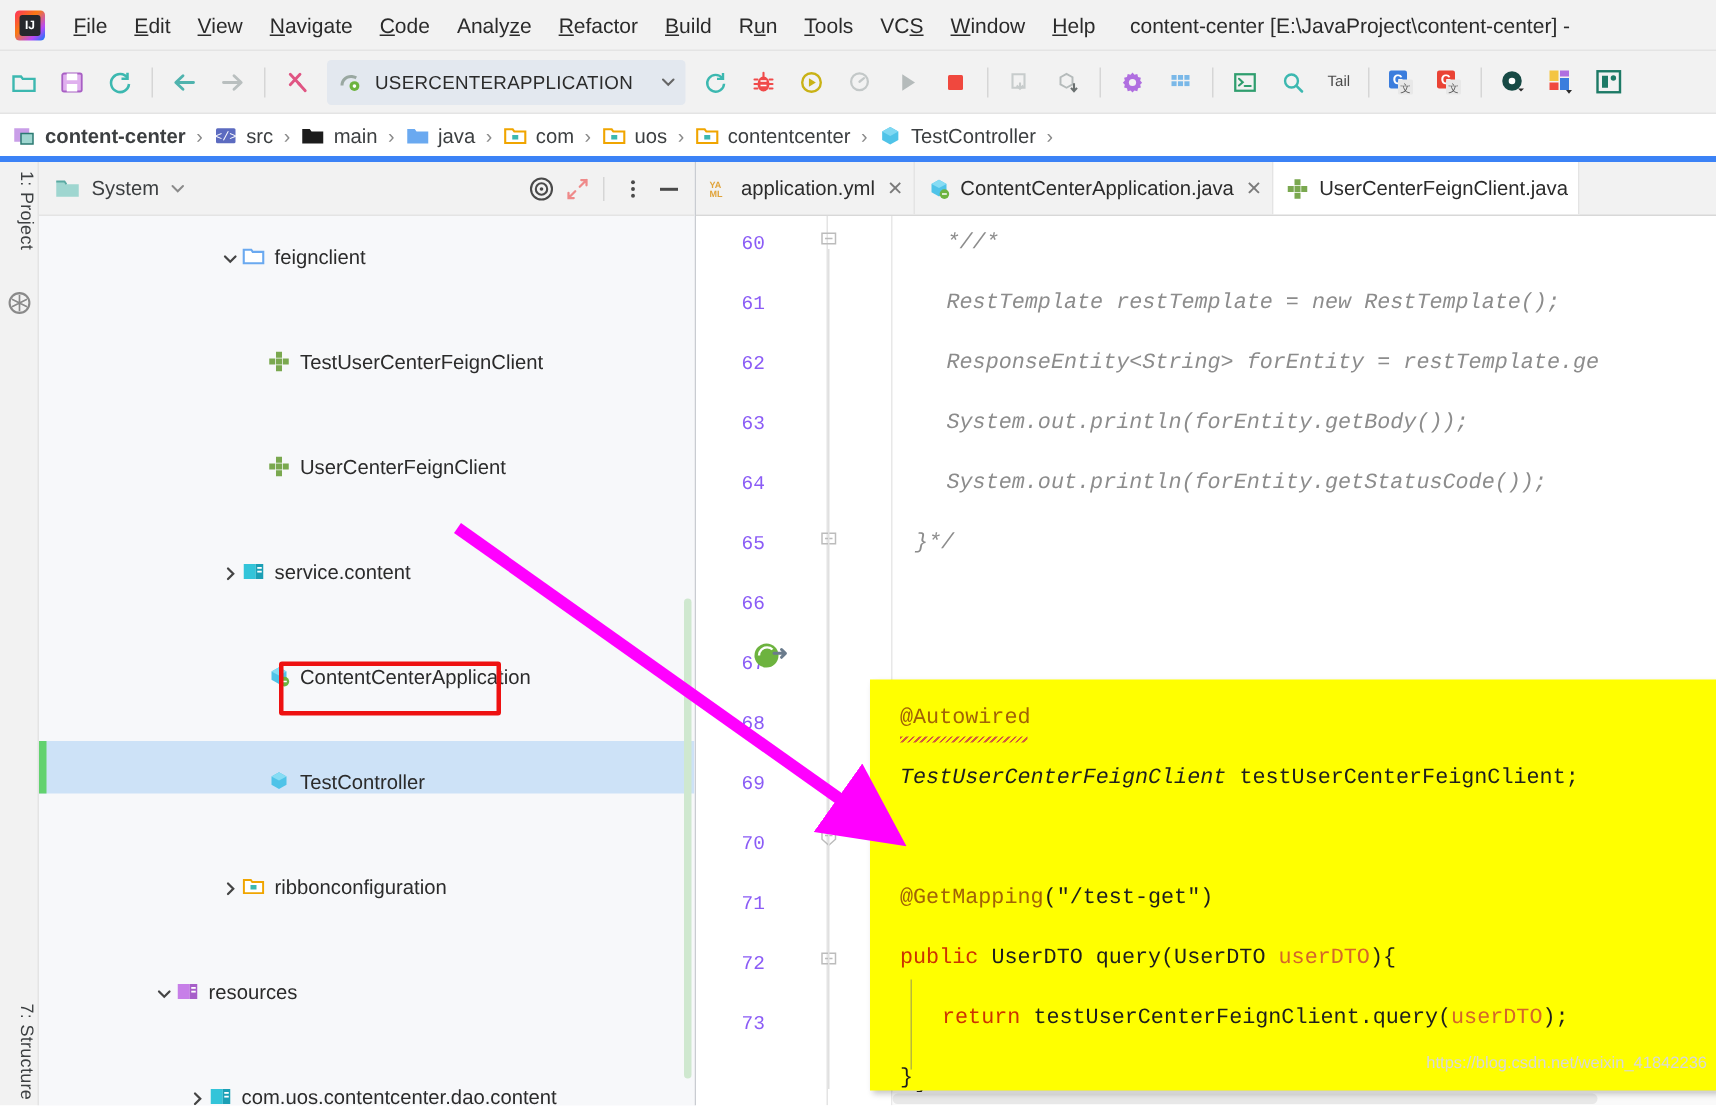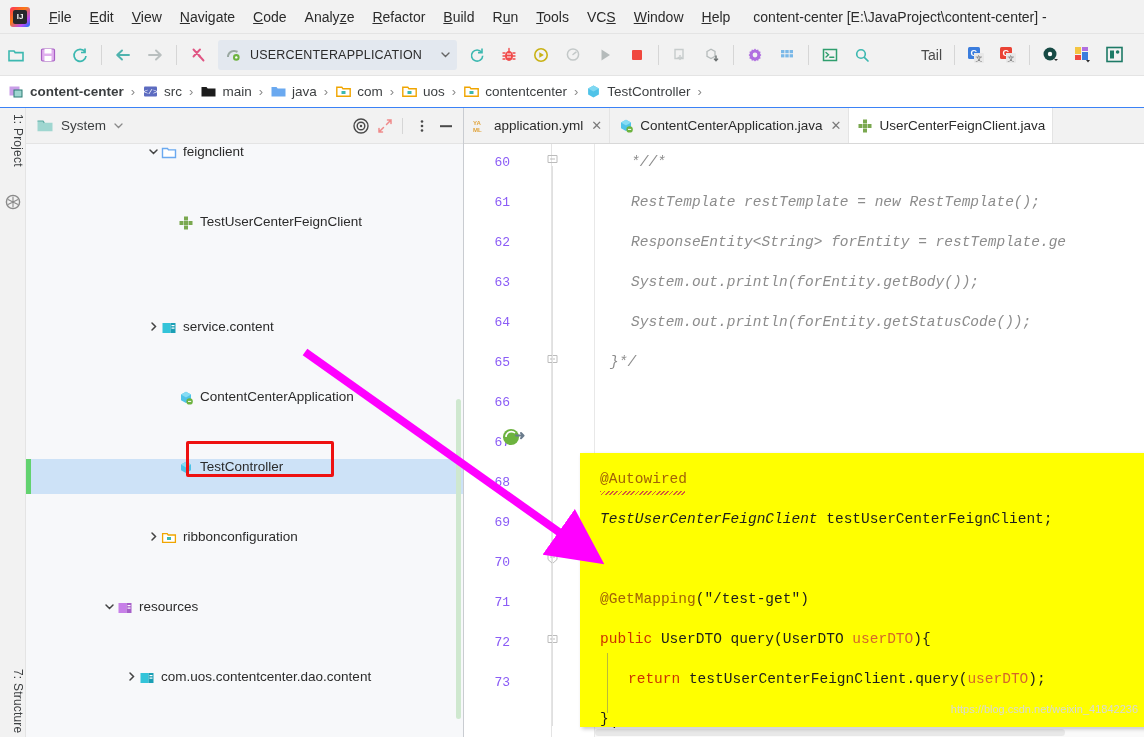--- a/index.html
+++ b/index.html
@@ -54,27 +54,27 @@
     position:relative; flex:0 0 auto;
   }
   .tb-sep{ width:1px; height:20px; background:#d6d6d6; margin:0 5px; flex:0 0 auto;}
   .runcfg{
     display:flex; align-items:center; height:30px; background:#e3e8ef; border-radius:3px;
     padding:0 6px 0 6px; margin:0 4px; flex:0 0 auto;
   }
   .runcfg .name{
     font-size:12.5px; color:#2b2b2b; margin:0 18px 0 8px; letter-spacing:.2px; white-space:nowrap;
   }
-  .tail-label{ font-size:14px; color:#4a4a4a; padding:0 7px;margin-left:36px; }
+  .tail-label{ font-size:10px; color:#4a4a4a; padding:0 7px; }
 
   
   .breadcrumb{
     position:absolute; left:0; top:76px; width:1144px; height:32px;
     background:#fff; display:flex; align-items:center; padding-left:8px;
-    border-bottom:1px solid #3b82f6; overflow:hidden;
+    border-bottom:4px solid #3b82f6; overflow:hidden;
   }
   .crumb{ display:flex; align-items:center; flex:0 0 auto;}
   .crumb .txt{ font-size:13.5px; color:#3c3f41; margin-left:5px; white-space:nowrap;}
   .crumb.bold .txt{ font-weight:bold; }
   .crumb-sep{ color:#8a8a8a; font-size:13px; margin:0 7px; flex:0 0 auto; }
 
   
   .vstripe{
     position:absolute; left:0; top:108px; width:26px; height:629px;
     background:#f2f2f2; border-right:1px solid #e4e4e4;
@@ -99,21 +99,21 @@
     height:36px; display:flex; align-items:center; padding:0 6px 0 10px;
     background:#f2f2f2; border-bottom:1px solid #e4e4e4;
   }
   .proj-header .title{ font-size:13.5px; color:#3c3f41; margin-left:7px;}
   .hdr-spacer{ flex:1 1 auto; }
   .hdr-btn{ width:22px; height:22px; display:flex;align-items:center;justify-content:center; margin-left:2px;}
   .hdr-sep{ width:1px; height:16px; background:#d6d6d6; margin:0 6px;}
 
   .tree{ position:relative; height:593px; overflow:hidden; background:#f7f8fa; }
   .trow{
-    position:relative; height:35px; display:flex; align-items:flex-start;
+    position:relative; height:35px; display:flex; align-items:flex-end;
     padding-left:0; white-space:nowrap;
   }
   .trow.sel{ background:#cde2f7; }
   .trow.sel:before{
     content:""; position:absolute; left:0; top:0; width:5px; height:100%;
     background:#62d26f;
   }
   .tarrow{
     width:14px; height:14px; display:inline-flex; align-items:center; justify-content:center;
     flex:0 0 auto; color:#4a4a4a; font-size:11px;
@@ -561,20 +561,35 @@
                 <rect x="1.5" y="6" width="4" height="4"></rect>
                 <rect x="10.5" y="6" width="4" height="4"></rect>
                 <rect x="6" y="6" width="4" height="4"></rect>
                 <rect x="6" y="10.5" width="4" height="4"></rect>
               </g>
             </svg>
         </span>
         <span class="tlabel">TestUserCenterFeignClient</span>
       </div>
 
+      <div class="trow" style="top:70px">
+        <span class="tspacer" style="width:151px"></span>
+        <span class="ticon">
+          <svg width="16" height="16" viewBox="0 0 16 16">
+              <g fill="#7aa84f">
+                <rect x="6" y="1.5" width="4" height="4"></rect>
+                <rect x="1.5" y="6" width="4" height="4"></rect>
+                <rect x="10.5" y="6" width="4" height="4"></rect>
+                <rect x="6" y="6" width="4" height="4"></rect>
+                <rect x="6" y="10.5" width="4" height="4"></rect>
+              </g>
+            </svg>
+        </span>
+        <span class="tlabel">UserCenterFeignClient</span>
+      </div>
 
       <div class="trow" style="top:105px">
         <span class="tspacer" style="width:120px"></span>
         <span class="tarrow">
           <svg width="11" height="11" viewBox="0 0 11 11">
               <path d="M4 2l3.5 3.5L4 9" fill="none" stroke="#444" stroke-width="1.5" stroke-linecap="round"></path>
             </svg>
         </span>
         <span class="ticon">
           <svg width="16" height="16" viewBox="0 0 16 16">

